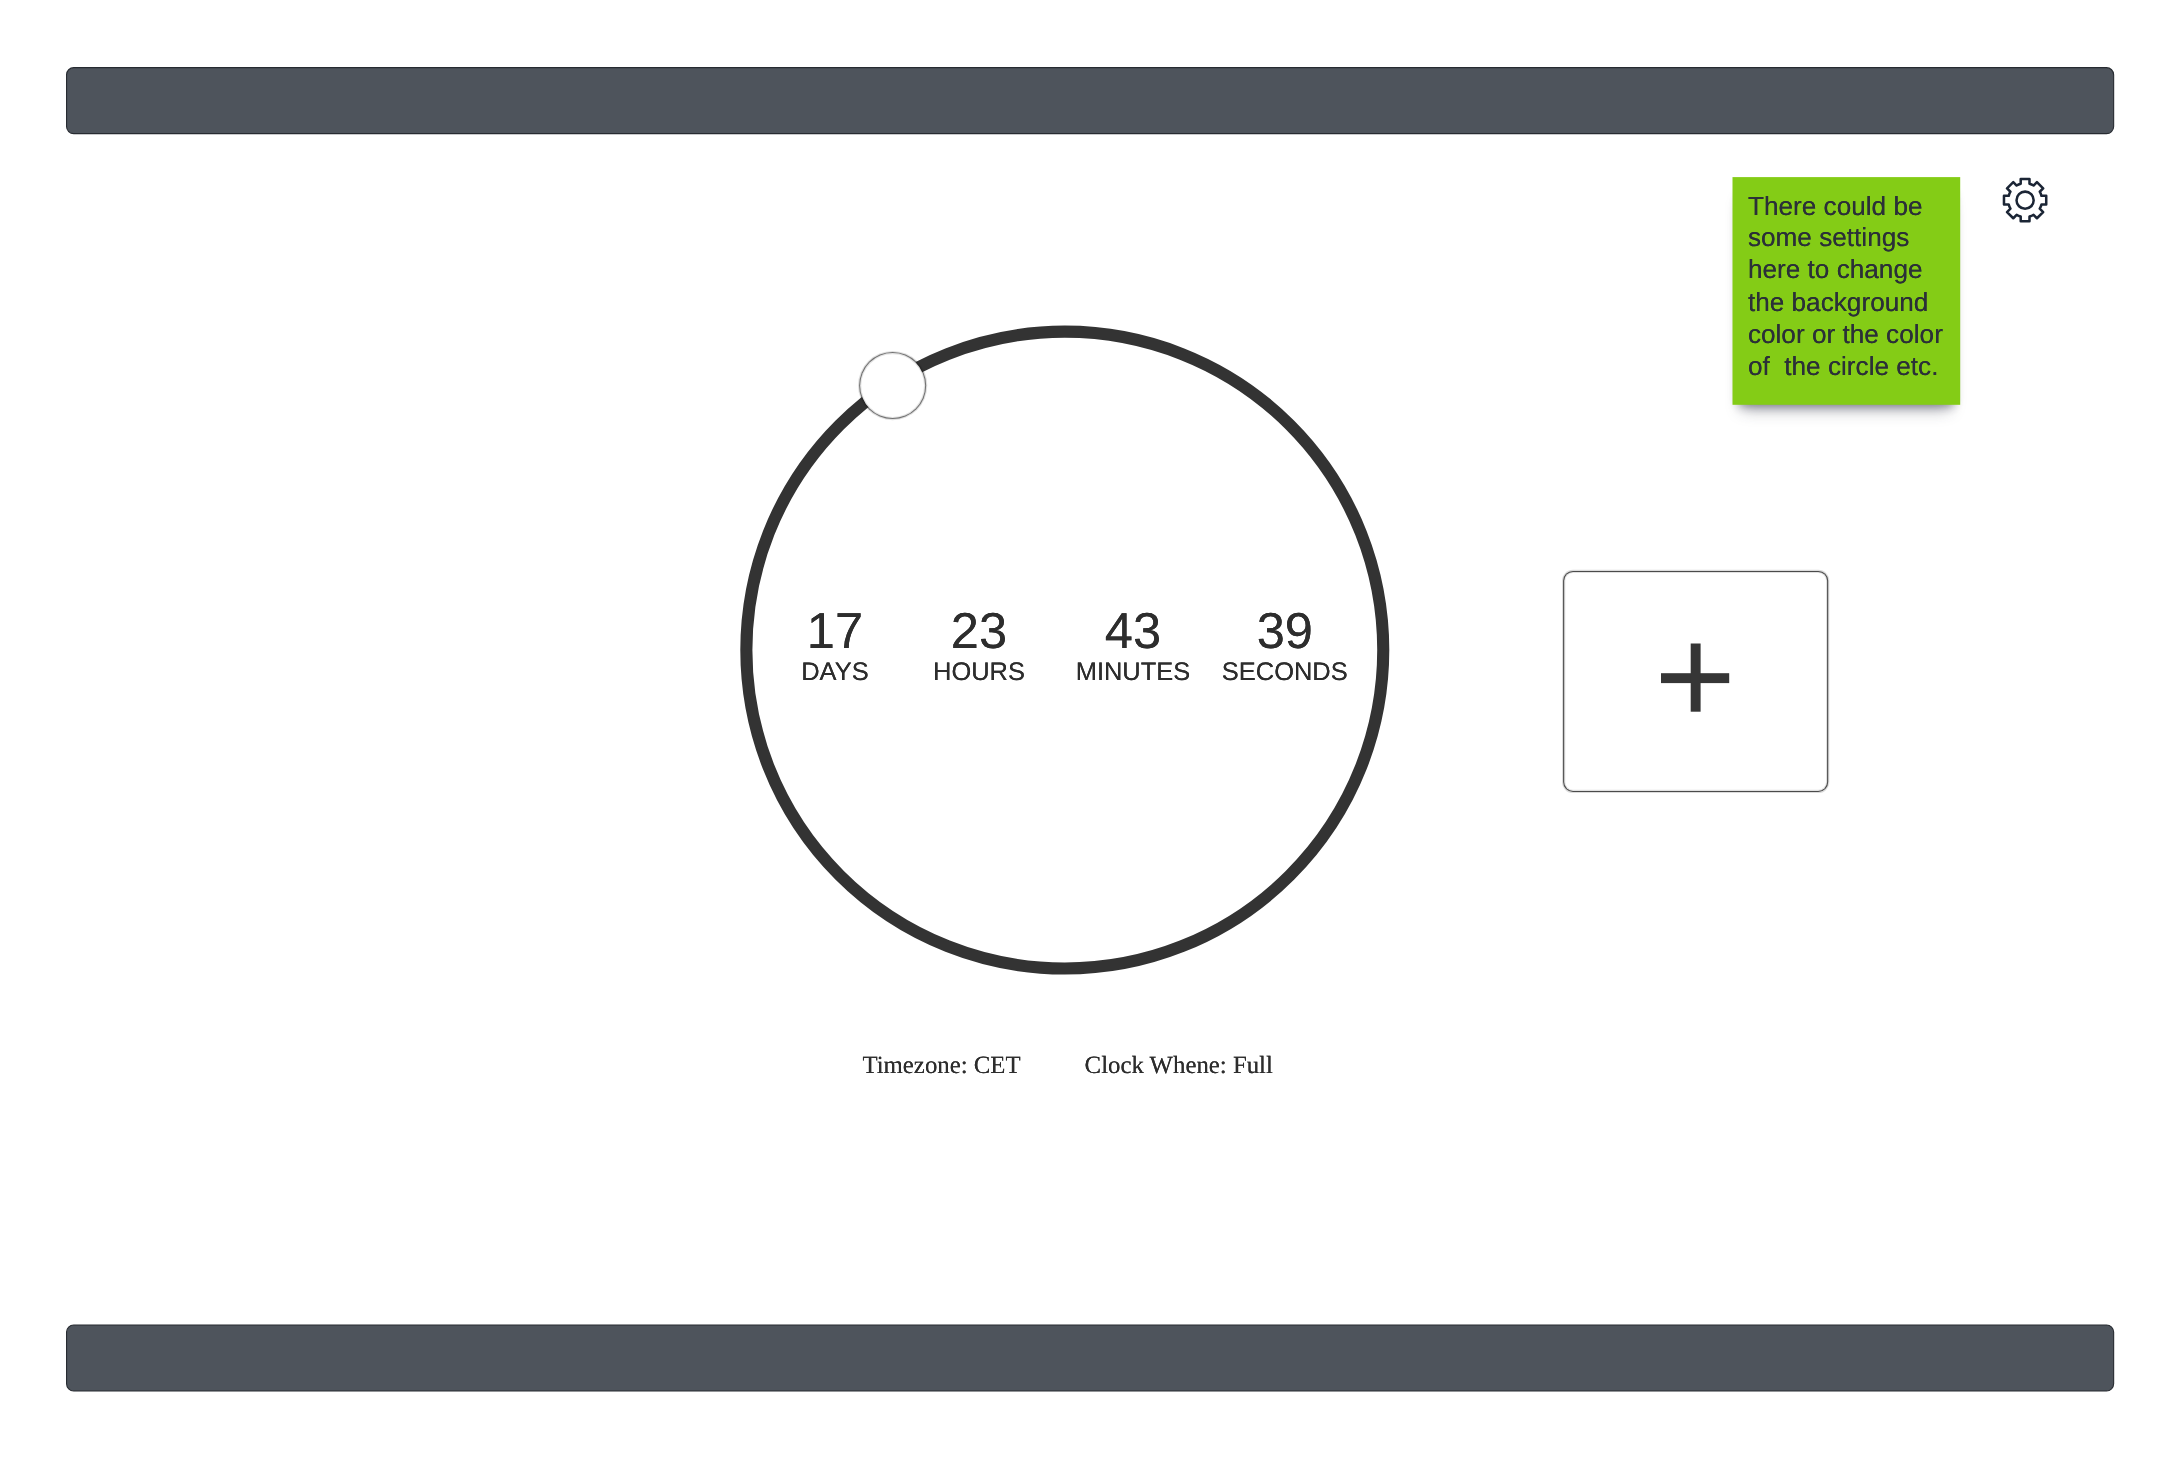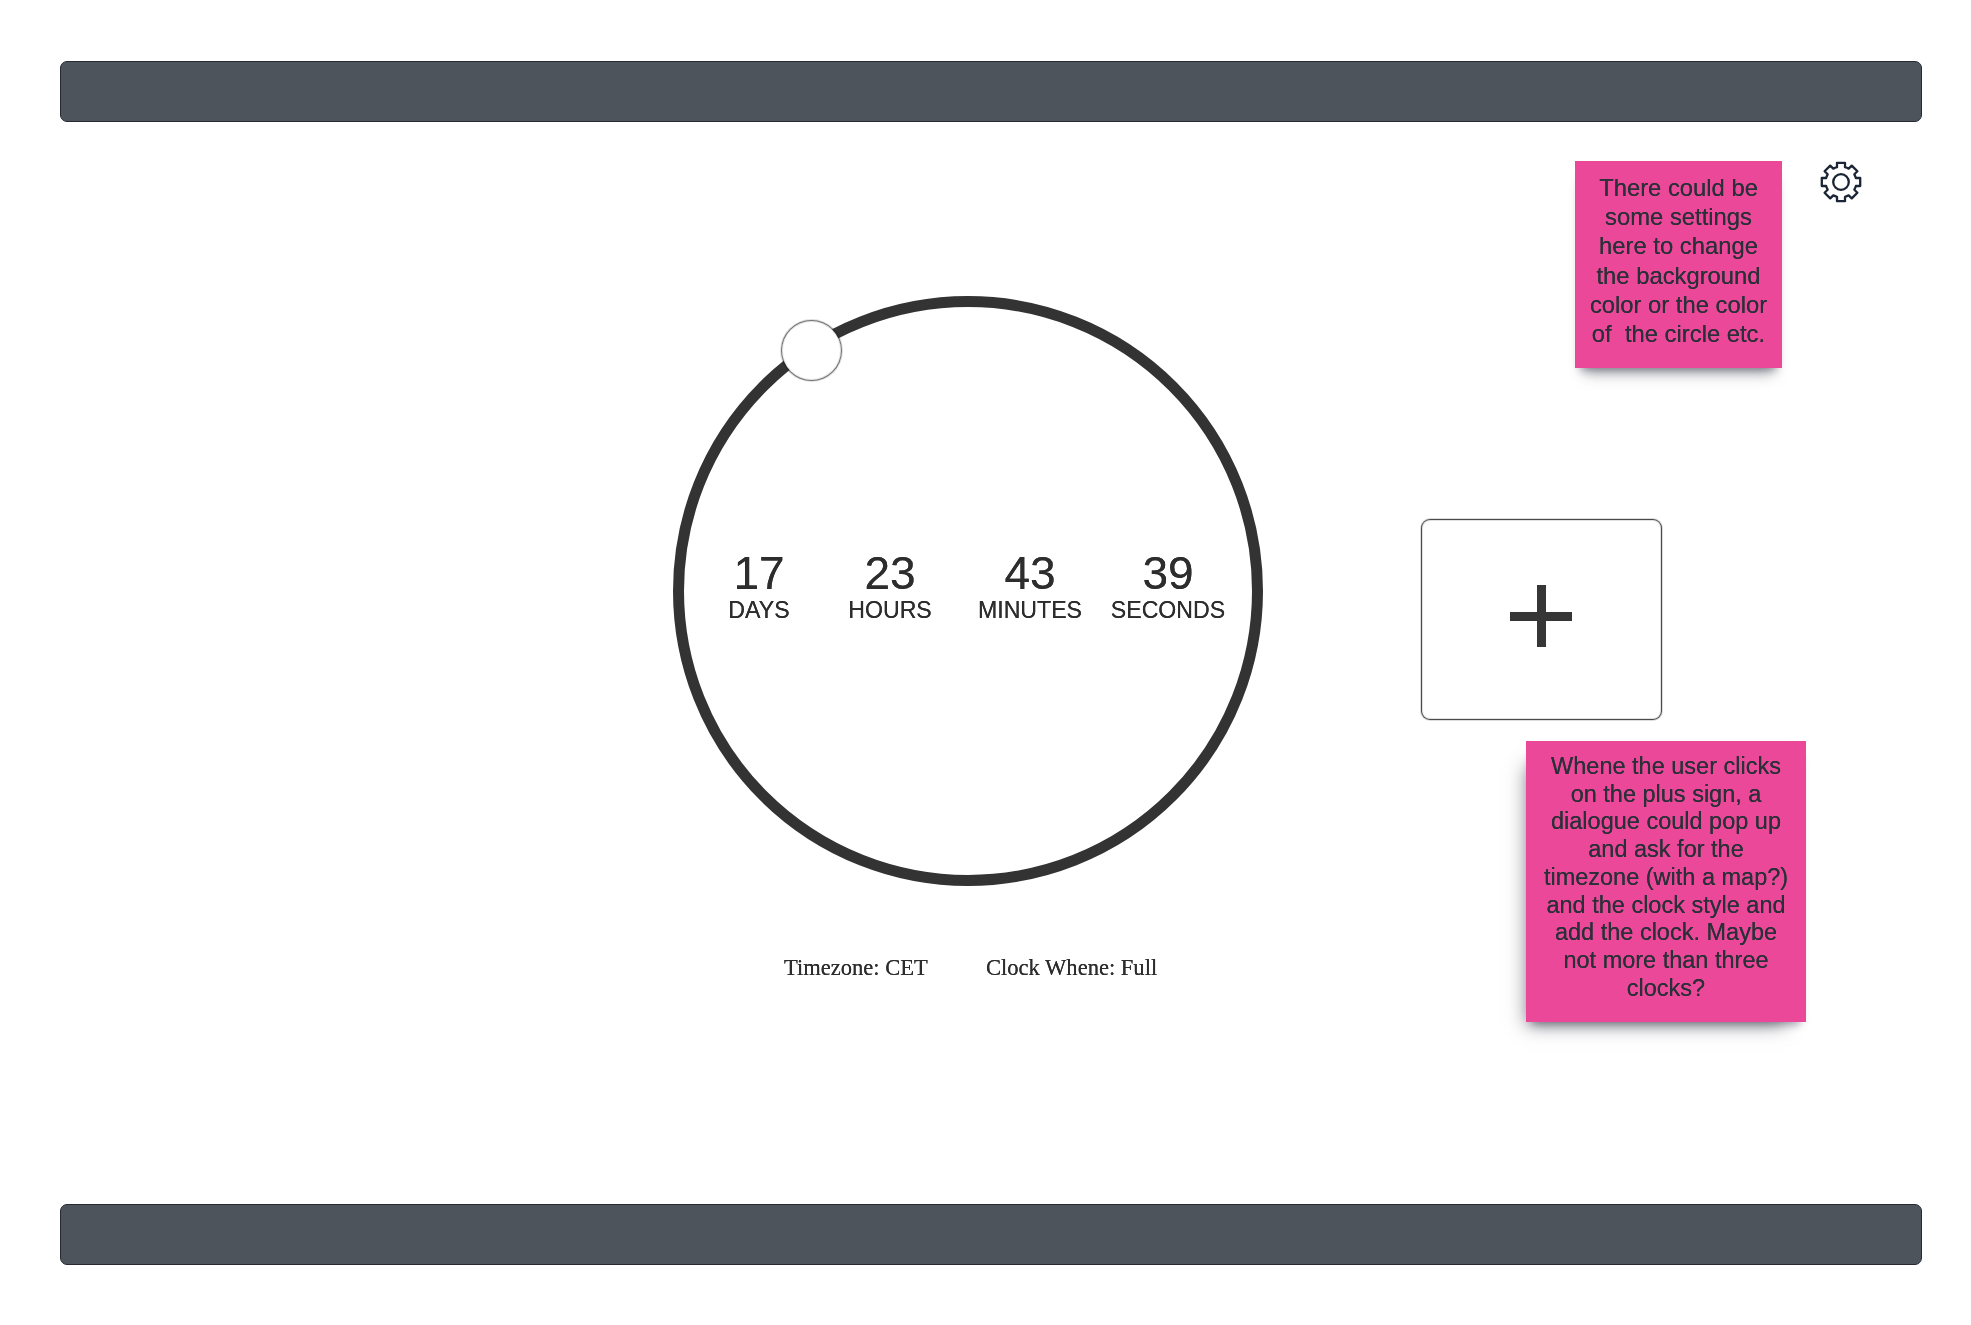--- a/index.html
+++ b/index.html
@@ -94,23 +94,22 @@
   #addbtn .plus::before, #addbtn .plus::after {
     content: ""; position: absolute; background: #363636;
   }
   #addbtn .plus::before { left: 0; top: 26.5px; width: 62px; height: 9px; }
   #addbtn .plus::after  { left: 26.5px; top: 0; width: 9px; height: 62px; }
 
   
   .note {
     position: absolute;
     text-shadow: 0 0 0.4px currentColor;
-    background: #ec4899;
+    background: #84cc16;
     color: #2b3038;
-    text-align: center;
     box-sizing: border-box;
     box-shadow: 0 8px 8px -6px rgba(45,47,66,0.45), 0 14px 14px -9px rgba(45,47,66,0.40);
   }
   #note1 { left: 1575px; top: 161px; width: 207px; height: 207px; padding: 12px 14px 0; font-size: 23.8px; line-height: 29.2px; }
   #note2 { left: 1526px; top: 741px; width: 280px; height: 281px; padding: 12px 16px 0; font-size: 23.5px; line-height: 27.7px;
             box-shadow: 0 8px 9px -6px rgba(45,47,66,0.48), -11px 14px 18px -11px rgba(45,47,66,0.55); }
   #note3 { left: 901px; top: 1021px; width: 120px; height: 121px; padding: 11px 5px 0; font-size: 20.2px; line-height: 23.6px;
             box-shadow: 0 5px 6px -4px rgba(45,47,66,0.42), -4px 8px 11px -7px rgba(45,47,66,0.45); }
 </style>
 </head>
@@ -157,15 +156,14 @@
       <path d="M 18.00 7.13 L 18.00 2.80 L 26.00 2.80 L 26.00 7.13 A 15.40 15.40 0 0 1 29.69 8.66 L 32.75 5.60 L 38.40 11.25 L 35.34 14.31 A 15.40 15.40 0 0 1 36.87 18.00 L 41.20 18.00 L 41.20 26.00 L 36.87 26.00 A 15.40 15.40 0 0 1 35.34 29.69 L 38.40 32.75 L 32.75 38.40 L 29.69 35.34 A 15.40 15.40 0 0 1 26.00 36.87 L 26.00 41.20 L 18.00 41.20 L 18.00 36.87 A 15.40 15.40 0 0 1 14.31 35.34 L 11.25 38.40 L 5.60 32.75 L 8.66 29.69 A 15.40 15.40 0 0 1 7.13 26.00 L 2.80 26.00 L 2.80 18.00 L 7.13 18.00 A 15.40 15.40 0 0 1 8.66 14.31 L 5.60 11.25 L 11.25 5.60 L 14.31 8.66 A 15.40 15.40 0 0 1 18.00 7.13 Z" fill="none" stroke="#1b2535" stroke-width="2.3" stroke-linejoin="round"></path>
       <circle cx="22" cy="22" r="7.8" fill="none" stroke="#1b2535" stroke-width="2.3"></circle>
     </svg>
   </div>
 
   <div id="addbtn">
     <div class="plus">+</div>
   </div>
 
   <div class="note" id="note1">There could be some settings here to change the background color or the color of&nbsp; the circle etc.</div>
-  <div class="note" id="note2">Whene the user clicks on the plus sign, a dialogue could pop up and ask for the timezone (with a map?) and the clock style and add the clock. Maybe not more than three clocks?</div>
 
 </div>
 
 </body></html>

